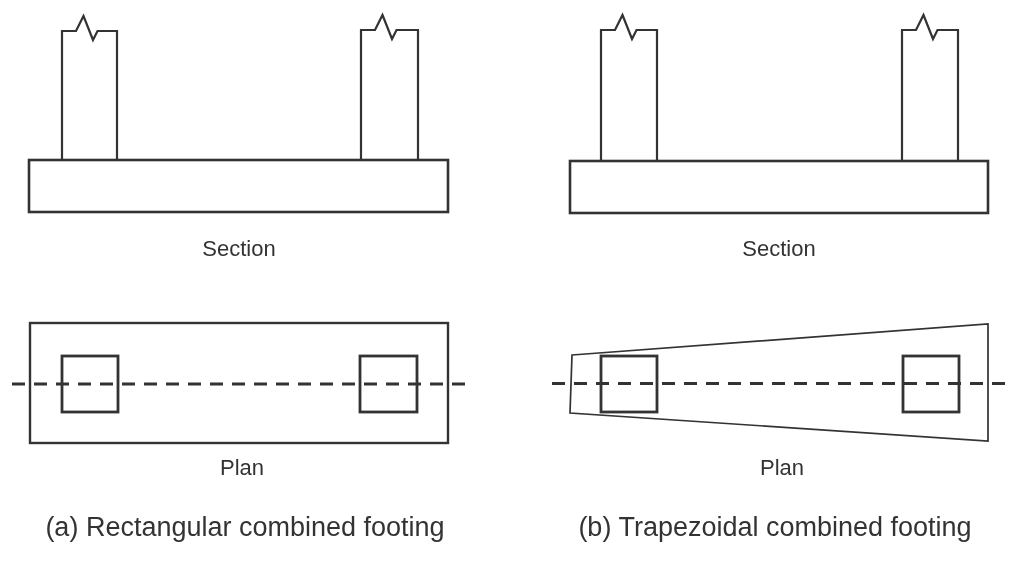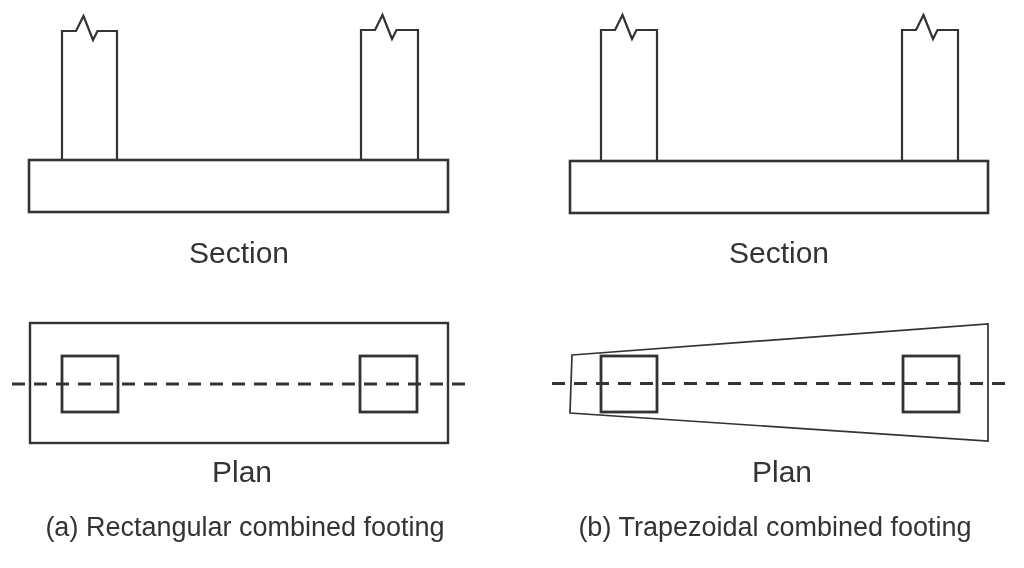--- a/index.html
+++ b/index.html
@@ -21,21 +21,21 @@
     top: 0;
   }
   .lbl {
     position: absolute;
     transform: translateX(-50%);
     white-space: nowrap;
     color: #333333;
     font-family: "Liberation Sans", sans-serif;
   }
   .view-label {
-    font-size: 30px;
+    font-size: 22px;
   }
   .caption {
     font-size: 27px;
   }
   svg path, svg rect, svg polygon, svg line {
     fill: none;
     stroke: #333333;
   }
 </style>
 </head>

